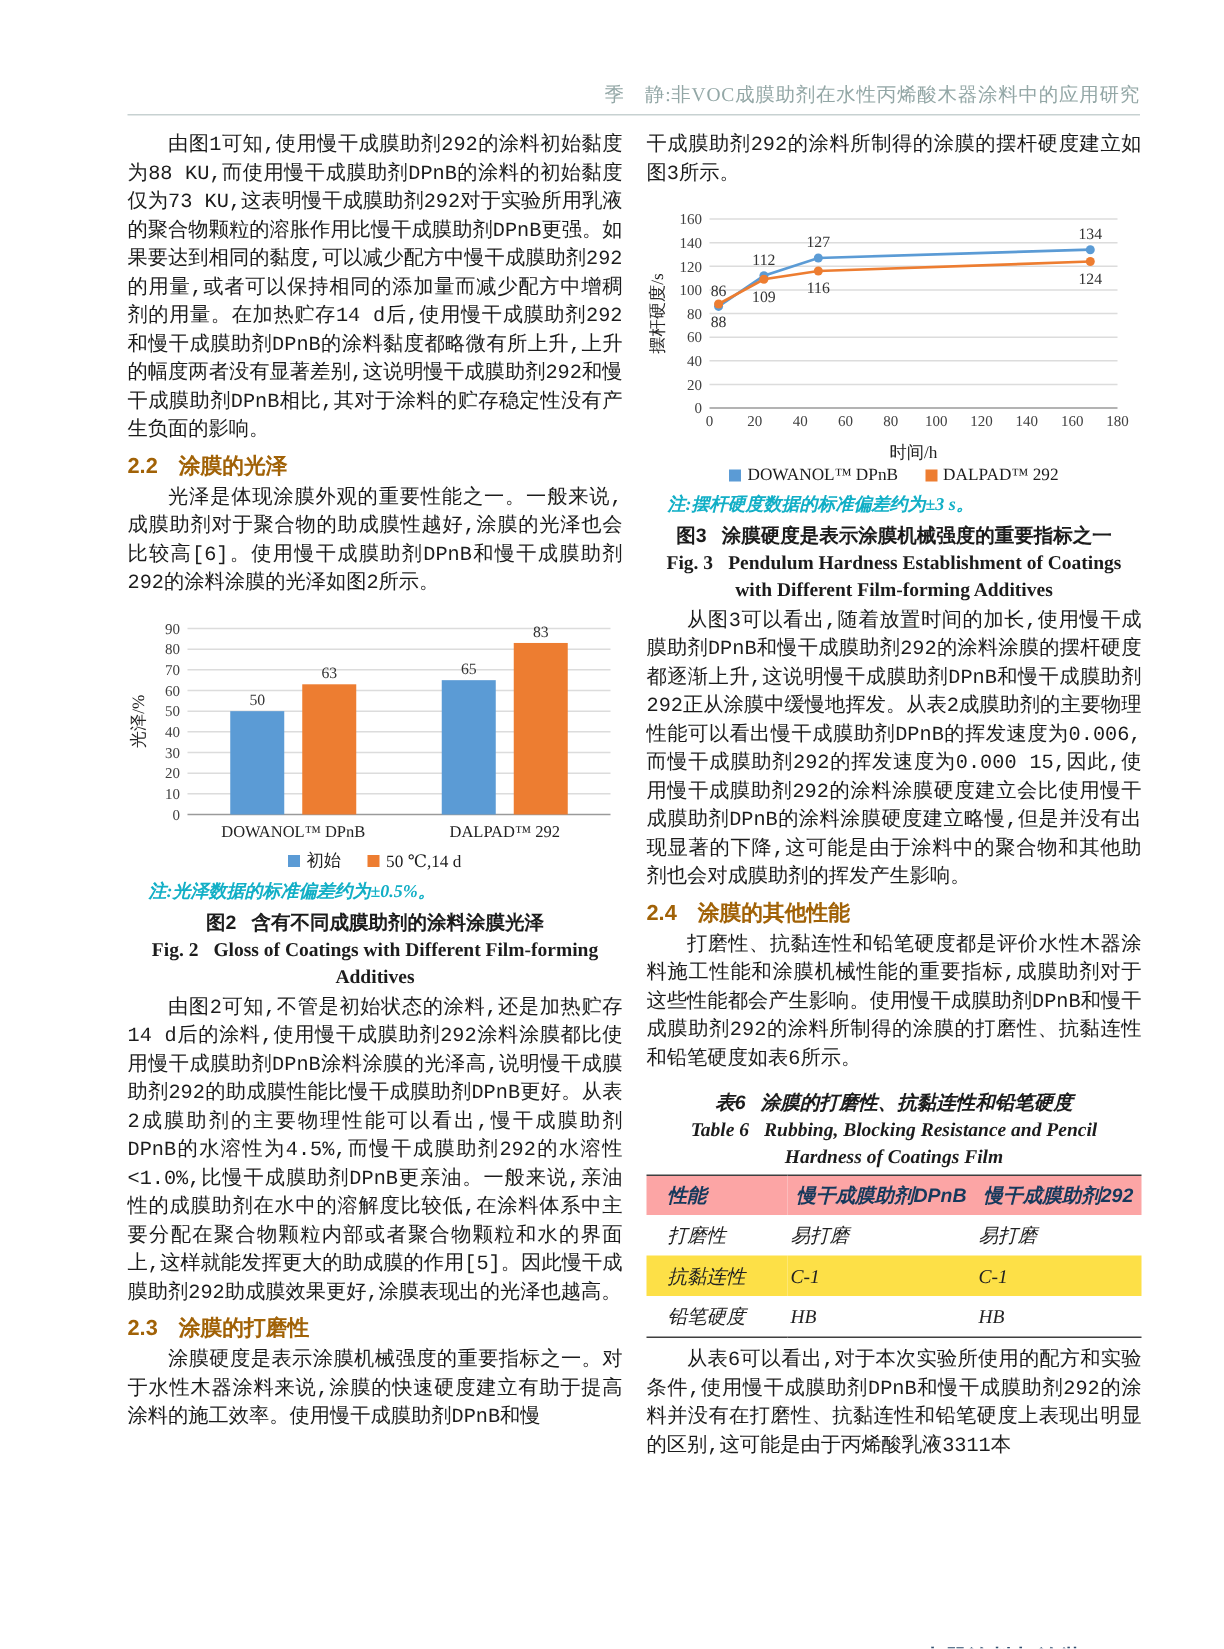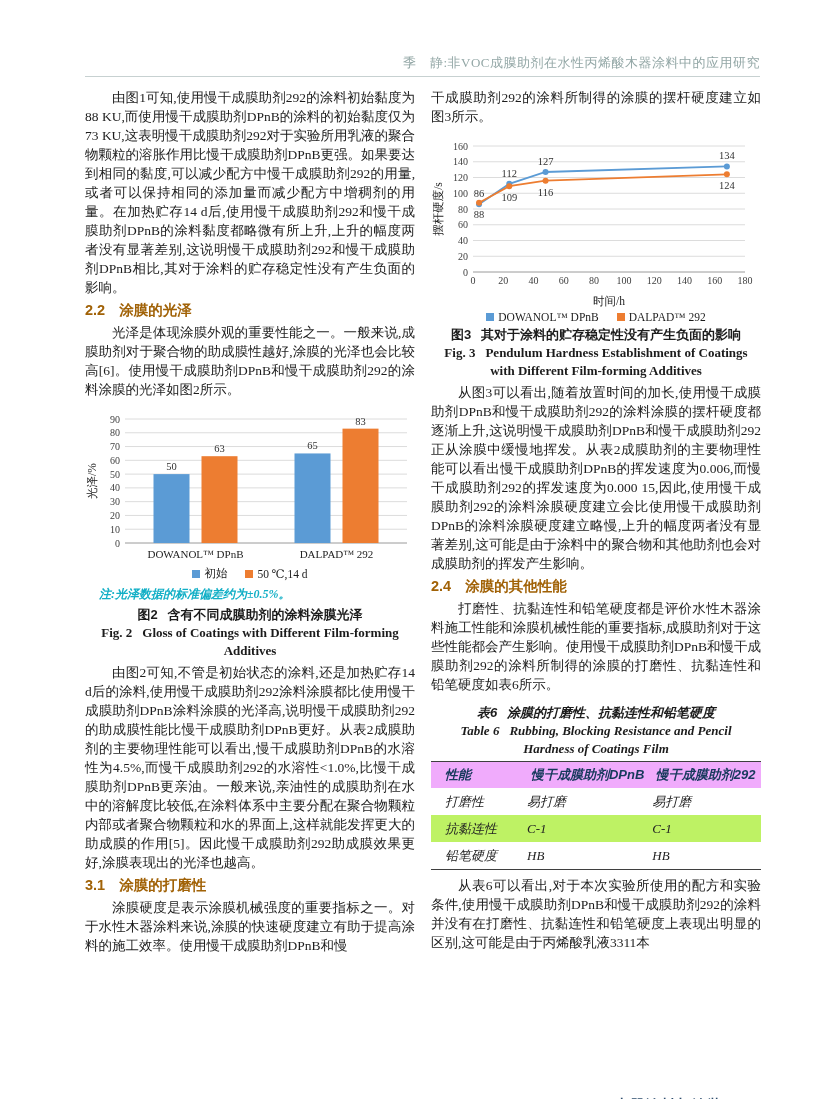--- a/index.html
+++ b/index.html
@@ -4,46 +4,46 @@
 <style>
   html,body{margin:0;padding:0;background:#ffffff;}
   .page{position:relative;width:816px;height:1099px;background:#ffffff;overflow:hidden;
         font-family:"Liberation Serif","DejaVu Serif",serif;color:#1c1c1c;}
   .running-head{position:absolute;top:54px;left:85px;width:675px;text-align:right;
         font-size:13px;color:#93a7a6;letter-spacing:.5px;}
   .head-rule{position:absolute;top:76px;left:85px;width:675px;border-top:1px solid #c7d1d1;}
   .columns{position:absolute;top:88px;left:85px;width:676px;height:950px;
         display:grid;grid-template-columns:330px 330px;column-gap:16px;}
   .col{width:330px;}
-  p.body{margin:0;font-size:13.5px;line-height:19px;text-align:justify;}
+  p.body{margin:0;font-size:13.5px;line-height:19px;text-align:justify;font-family:Liberation Mono, monospace;}
   p.indent{text-indent:2em;}
   .section-head{margin:4px 0 3px;font-family:"Liberation Sans","DejaVu Sans",sans-serif;
         font-size:14.5px;font-weight:bold;color:#a16207;}
   .sec-num{margin-right:14px;}
   .fig{margin:8px 0 4px;}
   .chart{width:330px;}
   .chart svg{display:block;font-family:"Liberation Serif","DejaVu Serif",serif;}
   .chart-legend{display:flex;justify-content:center;gap:18px;font-size:11.5px;margin-top:1px;}
   .legend-item{display:inline-flex;align-items:center;}
   .swatch{width:8px;height:8px;display:inline-block;margin-right:4px;}
   .fig-note{margin-top:5px;padding-left:14px;font-size:12px;font-style:italic;font-weight:bold;
         color:#12afc6;}
   .cap-zh{margin-top:3px;text-align:center;font-weight:bold;font-size:13px;
         font-family:"Liberation Sans","DejaVu Sans",sans-serif;}
   .cap-en{text-align:center;font-weight:bold;font-size:13px;line-height:17.5px;
         font-family:"Liberation Serif","DejaVu Serif",serif;}
   .cap-label{margin-right:10px;}
   .table-block{margin-top:10px;margin-bottom:6px;font-style:italic;}
   table.datatable{width:100%;border-collapse:collapse;margin-top:4px;
         border-top:1.5px solid #3f3f3f;border-bottom:1.5px solid #3f3f3f;font-size:13px;}
-  table.datatable th{background:#f0abfc;color:#16395c;font-weight:bold;padding:4px 2px;
+  table.datatable th{background:#fca5a5;color:#16395c;font-weight:bold;padding:4px 2px;
         font-family:"Liberation Sans","DejaVu Sans",sans-serif;text-align:center;margin-left:32px;}
   table.datatable td{padding:4.5px 2px;text-align:left;color:#222;}
   table.datatable th:first-child,table.datatable td:first-child{text-align:left;padding-left:14px;width:78px;}
-  table.datatable tr.alt td{background:#bef264;}
+  table.datatable tr.alt td{background:#fde047;}
   .footer{position:absolute;right:52px;top:1096px;display:flex;align-items:center;gap:9px;}
   .journal{text-align:right;color:#2f4e6e;}
   .j-zh{font-family:"Liberation Sans","DejaVu Sans",sans-serif;font-weight:bold;font-size:14.5px;letter-spacing:1px;}
   .j-en{font-size:10px;margin-top:13px;}
   .footer-divider{width:2px;height:34px;background:#2f4e6e;}
   .page-num{color:#2f4e6e;font-size:21px;font-family:"Liberation Serif",serif;}
 </style>
 </head>
 <body>
 
@@ -102,21 +102,21 @@
             </div>
           </div>
         <div class="fig-note">注:光泽数据的标准偏差约为±0.5%。</div>
         <div class="cap-zh"><span class="cap-label">图2</span><span>含有不同成膜助剂的涂料涂膜光泽</span></div>
         <div class="cap-en"><span class="cap-label">Fig. 2</span><span>Gloss of Coatings with Different Film-forming</span></div>
         <div class="cap-en">Additives</div>
       </figure>
 
       <p class="body indent">由图2可知,不管是初始状态的涂料,还是加热贮存14 d后的涂料,使用慢干成膜助剂292涂料涂膜都比使用慢干成膜助剂DPnB涂料涂膜的光泽高,说明慢干成膜助剂292的助成膜性能比慢干成膜助剂DPnB更好。从表2成膜助剂的主要物理性能可以看出,慢干成膜助剂DPnB的水溶性为4.5%,而慢干成膜助剂292的水溶性&lt;1.0%,比慢干成膜助剂DPnB更亲油。一般来说,亲油性的成膜助剂在水中的溶解度比较低,在涂料体系中主要分配在聚合物颗粒内部或者聚合物颗粒和水的界面上,这样就能发挥更大的助成膜的作用[5]。因此慢干成膜助剂292助成膜效果更好,涂膜表现出的光泽也越高。</p>
 
-      <h3 class="section-head"><span class="sec-num">3.1</span><span>涂膜的打磨性</span></h3>
+      <h3 class="section-head"><span class="sec-num">2.3</span><span>涂膜的打磨性</span></h3>
 
       <p class="body indent">涂膜硬度是表示涂膜机械强度的重要指标之一。对于水性木器涂料来说,涂膜的快速硬度建立有助于提高涂料的施工效率。使用慢干成膜助剂DPnB和慢</p>
     </div>
 
     <div class="col">
       <p class="body">干成膜助剂292的涂料所制得的涂膜的摆杆硬度建立如图3所示。</p>
 
       <figure class="fig">
         <div class="chart">
             <svg width="330" height="176" viewBox="0 0 330 176">
@@ -167,26 +167,27 @@
               <circle cx="114.53333333333333" cy="46.650000000000006" r="3" fill="#ED7D31"></circle>
               <text x="114.53333333333333" y="61.650000000000006" text-anchor="middle" font-size="10.5" fill="#333">116</text>
               <circle cx="295.8666666666667" cy="40.349999999999994" r="3" fill="#ED7D31"></circle>
               <text x="295.8666666666667" y="55.349999999999994" text-anchor="middle" font-size="10.5" fill="#333">124</text>
             </svg>
             <div class="chart-legend">
               <span class="legend-item"><span class="swatch" style="background: rgb(91, 155, 213);"></span>DOWANOL™ DPnB</span>
               <span class="legend-item"><span class="swatch" style="background: rgb(237, 125, 49);"></span>DALPAD™ 292</span>
             </div>
           </div>
-        <div class="cap-zh"><span class="cap-label">图3</span><span>其对于涂料的贮存稳定性没有产生负面的影响</span></div>
+        <div class="fig-note">注:摆杆硬度数据的标准偏差约为±3 s。</div>
+        <div class="cap-zh"><span class="cap-label">图3</span><span>涂膜硬度是表示涂膜机械强度的重要指标之一</span></div>
         <div class="cap-en"><span class="cap-label">Fig. 3</span><span>Pendulum Hardness Establishment of Coatings</span></div>
         <div class="cap-en">with Different Film-forming Additives</div>
       </figure>
 
-      <p class="body indent">从图3可以看出,随着放置时间的加长,使用慢干成膜助剂DPnB和慢干成膜助剂292的涂料涂膜的摆杆硬度都逐渐上升,这说明慢干成膜助剂DPnB和慢干成膜助剂292正从涂膜中缓慢地挥发。从表2成膜助剂的主要物理性能可以看出慢干成膜助剂DPnB的挥发速度为0.006,而慢干成膜助剂292的挥发速度为0.000 15,因此,使用慢干成膜助剂292的涂料涂膜硬度建立会比使用慢干成膜助剂DPnB的涂料涂膜硬度建立略慢,上升的幅度两者没有显著差别,这可能是由于涂料中的聚合物和其他助剂也会对成膜助剂的挥发产生影响。</p>
+      <p class="body indent">从图3可以看出,随着放置时间的加长,使用慢干成膜助剂DPnB和慢干成膜助剂292的涂料涂膜的摆杆硬度都逐渐上升,这说明慢干成膜助剂DPnB和慢干成膜助剂292正从涂膜中缓慢地挥发。从表2成膜助剂的主要物理性能可以看出慢干成膜助剂DPnB的挥发速度为0.006,而慢干成膜助剂292的挥发速度为0.000 15,因此,使用慢干成膜助剂292的涂料涂膜硬度建立会比使用慢干成膜助剂DPnB的涂料涂膜硬度建立略慢,但是并没有出现显著的下降,这可能是由于涂料中的聚合物和其他助剂也会对成膜助剂的挥发产生影响。</p>
 
       <h3 class="section-head"><span class="sec-num">2.4</span><span>涂膜的其他性能</span></h3>
 
       <p class="body indent">打磨性、抗黏连性和铅笔硬度都是评价水性木器涂料施工性能和涂膜机械性能的重要指标,成膜助剂对于这些性能都会产生影响。使用慢干成膜助剂DPnB和慢干成膜助剂292的涂料所制得的涂膜的打磨性、抗黏连性和铅笔硬度如表6所示。</p>
 
       <div class="table-block">
         <div class="cap-zh"><span class="cap-label">表6</span><span>涂膜的打磨性、抗黏连性和铅笔硬度</span></div>
         <div class="cap-en"><span class="cap-label">Table 6</span><span>Rubbing, Blocking Resistance and Pencil</span></div>
         <div class="cap-en">Hardness of Coatings Film</div>
         <table class="datatable">

